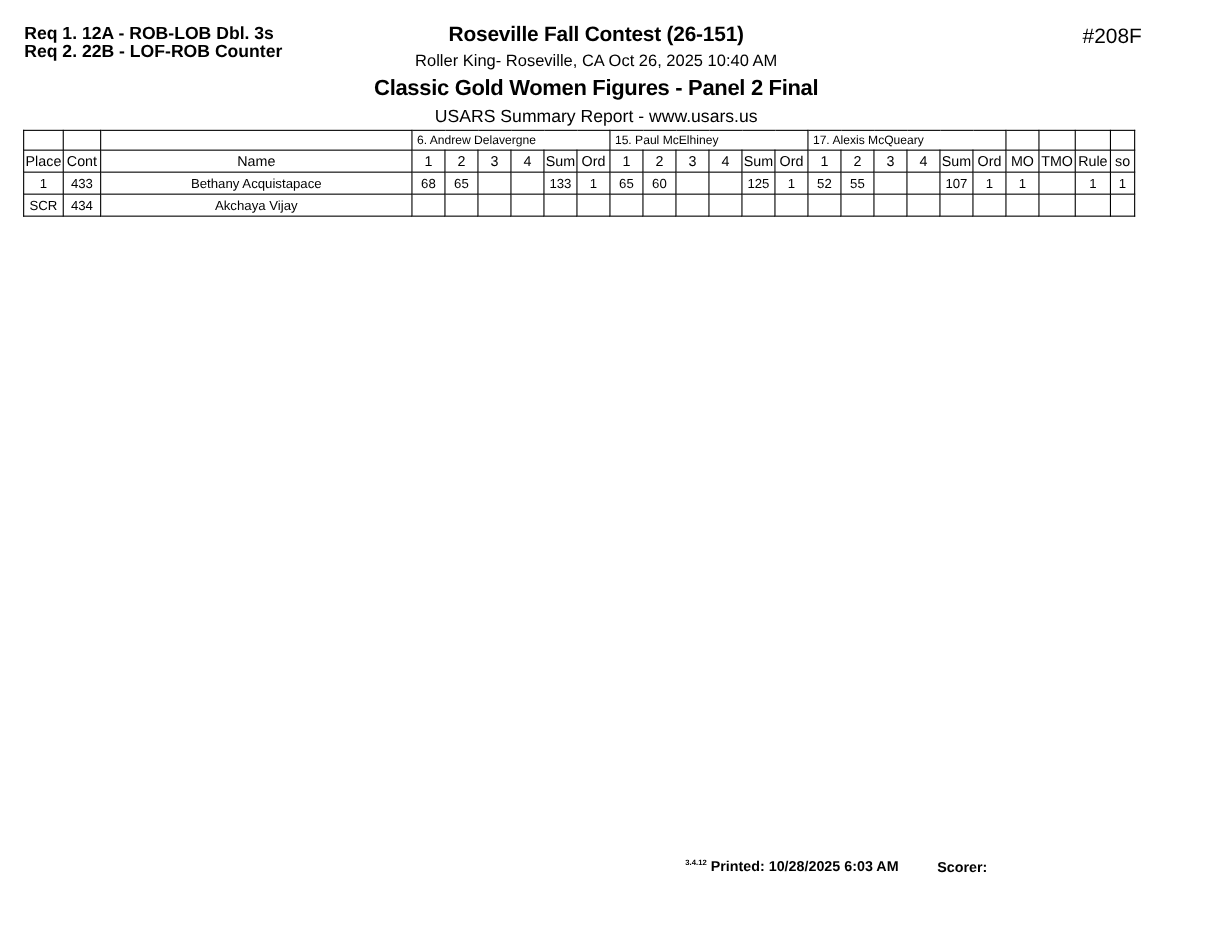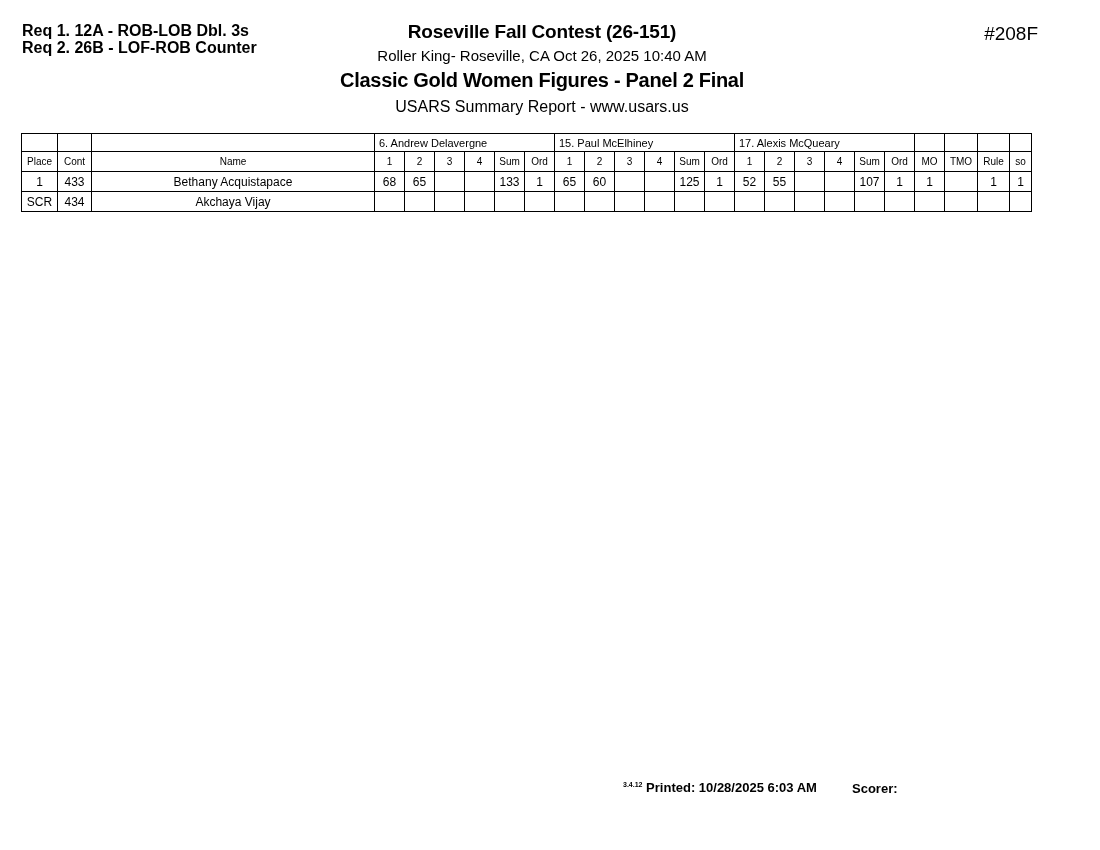--- a/index.html
+++ b/index.html
@@ -64,21 +64,21 @@
     right: 62px;
     top: 23px;
     font-size: 19px;
     font-weight: normal;
   }
 
   
   .results-wrap {
     position: absolute;
     left: 21px;
-    top: 133px;
+    top: 118px;
   }
   table.results {
     border-collapse: collapse;
     table-layout: fixed;
     font-size: 11px;
   }
   table.results td, table.results th {
     border: 1px solid #000000;
     padding: 0;
     height: 18px;
@@ -99,21 +99,21 @@
   td.nb {
     border: none;
   }
   td.judge-name {
     border: 1px solid #000000;
     border-bottom: none;
   }
 
   
   tr.col-head td {
-    font-size: 10px;
+    font-size: 13px;
     height: 19px;
   }
   td.left-al {
     text-align: left;
     padding-left: 4px;
   }
 
   
   tr.data-row td {
     height: 19px;
@@ -166,21 +166,21 @@
     top: 1px;
     font-size: 13px;
     font-weight: bold;
   }
 </style>
 </head>
 <body>
 
 <div class="req-block">
   <span class="req-line">Req 1.  12A - ROB-LOB Dbl. 3s</span>
-  <span class="req-line">Req 2.  26B - LOF-ROB Counter</span>
+  <span class="req-line">Req 2.  22B - LOF-ROB Counter</span>
 </div>
 
 <div class="title-block">
   <div class="contest-title">Roseville Fall Contest (26-151)</div>
   <div class="venue-line">Roller King- Roseville, CA  Oct 26, 2025  10:40 AM</div>
   <div class="event-title">Classic Gold Women Figures - Panel 2 Final</div>
   <div class="report-line">USARS Summary Report - www.usars.us</div>
 </div>
 
 <div class="doc-code">#208F</div>

